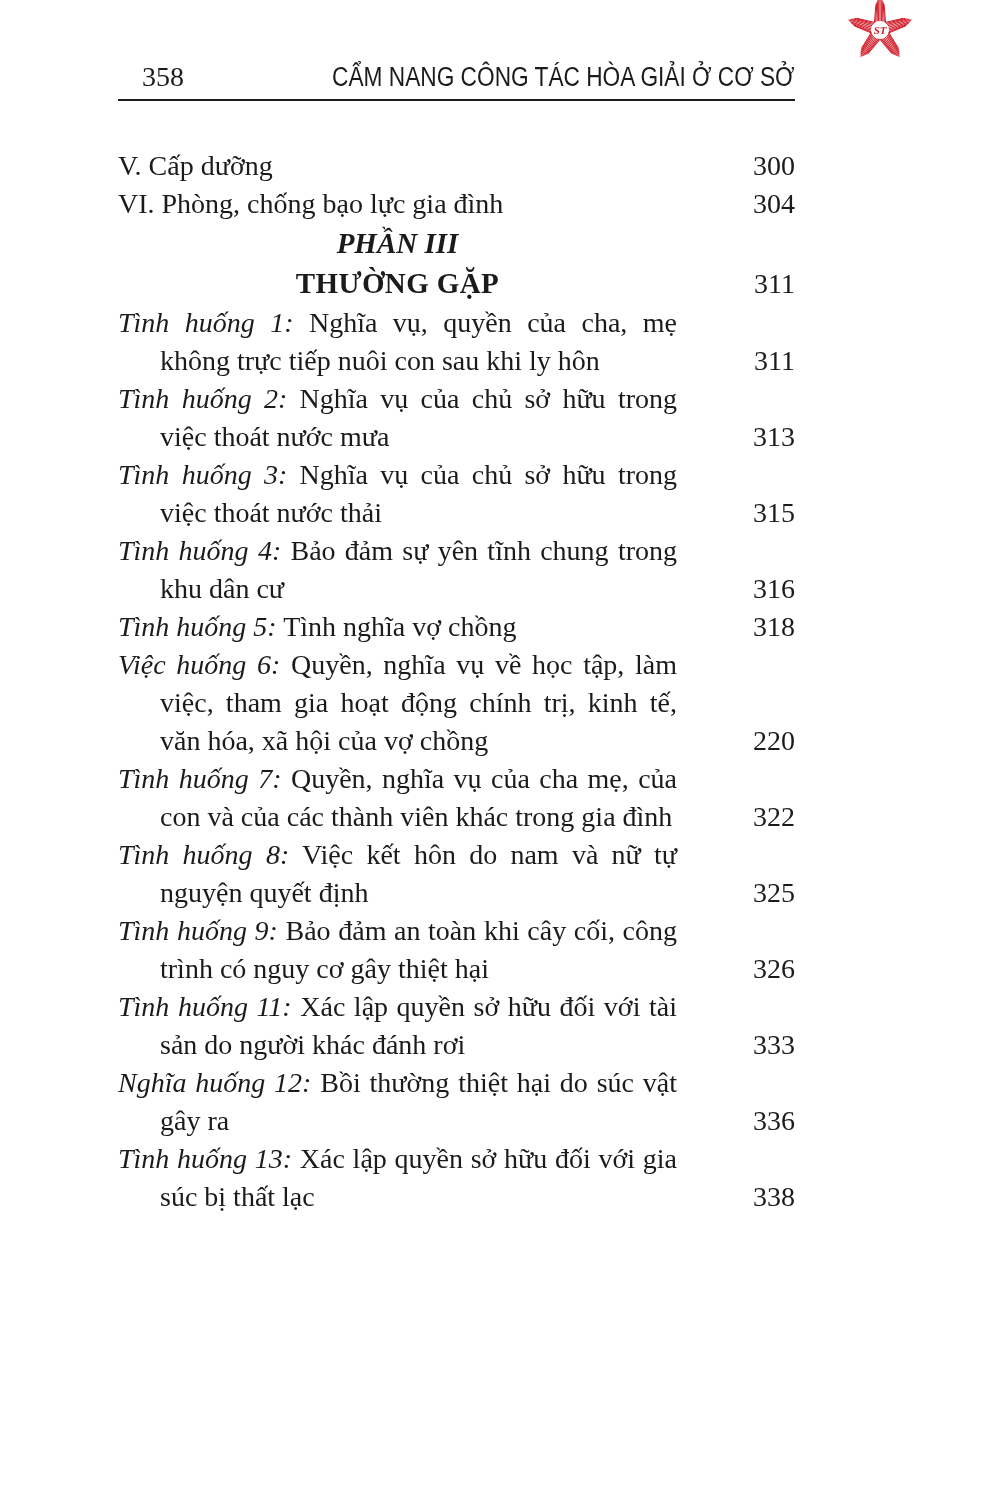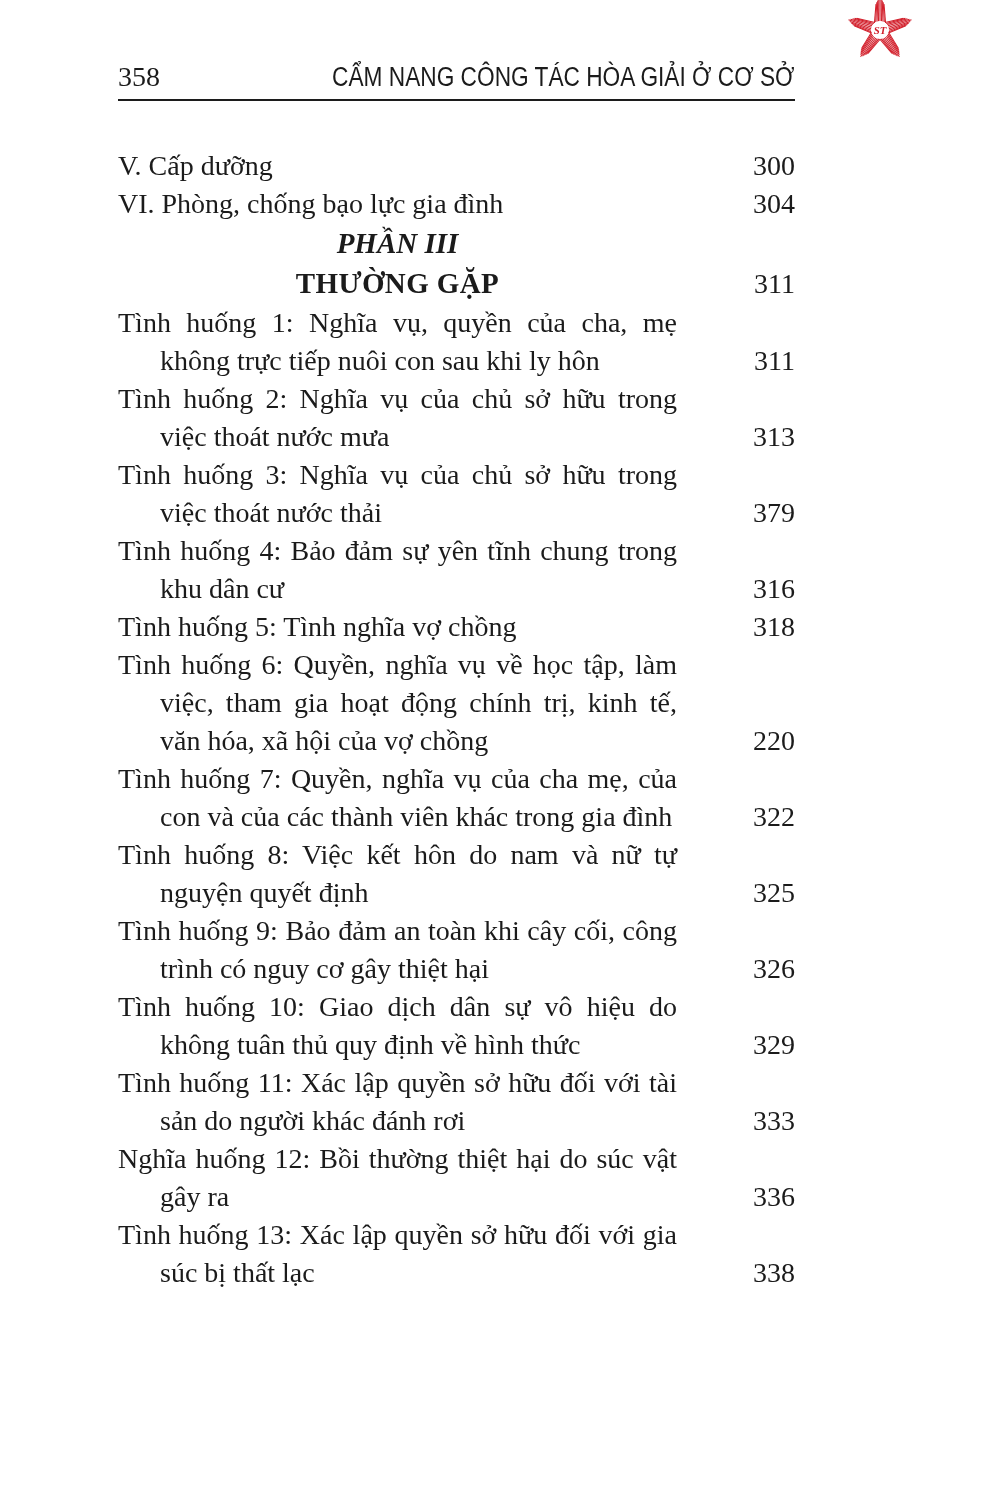--- a/index.html
+++ b/index.html
@@ -14,20 +14,21 @@
     color: #1b1b1b;
   }
   .content { padding: 62px 118px 0 118px; }
 
   
   .header-row {
     display: flex;
     justify-content: space-between;
     align-items: flex-start;
     line-height: 30px;
+    margin-left: 24px;
   }
   .folio { font-size: 28px; }
   .running-head {
     font-family: "Liberation Sans", sans-serif;
     font-size: 27px;
     display: inline-block;
     transform: scaleX(0.84);
     transform-origin: right bottom;
     white-space: nowrap;
   }
@@ -39,21 +40,21 @@
 
   
   .toc { margin-top: 46px; font-size: 28px; line-height: 38px; }
   .entry {
     position: relative;
     padding-left: 42px;
     padding-right: 118px;
     text-indent: -42px;
     text-align: justify;
   }
-  .entry .prefix { }
+  .entry .prefix { font-style: italic; }
   .entry .page-num {
     position: absolute;
     right: 0;
     bottom: 0;
     text-indent: 0;
     line-height: 38px;
   }
 
   
   .sec {
@@ -176,57 +177,53 @@
       <span class="page-num">311</span>
     </div>
 
     <div class="entry">
       <span class="prefix">Tình huống 2:</span><span class="rest"> Nghĩa vụ của chủ sở hữu trong việc thoát nước mưa</span>
       <span class="page-num">313</span>
     </div>
 
     <div class="entry">
       <span class="prefix">Tình huống 3:</span><span class="rest"> Nghĩa vụ của chủ sở hữu trong việc thoát nước thải</span>
-      <span class="page-num">379</span>
+      <span class="page-num">315</span>
     </div>
 
     <div class="entry">
       <span class="prefix">Tình huống 4:</span><span class="rest"> Bảo đảm sự yên tĩnh chung trong khu dân cư</span>
       <span class="page-num">316</span>
     </div>
 
     <div class="entry">
       <span class="prefix">Tình huống 5:</span><span class="rest"> Tình nghĩa vợ chồng</span>
       <span class="page-num">318</span>
     </div>
 
     <div class="entry">
-      <span class="prefix">Tình huống 6:</span><span class="rest"> Quyền, nghĩa vụ về học tập, làm việc, tham gia hoạt động chính trị, kinh tế, văn hóa, xã hội của vợ chồng</span>
+      <span class="prefix">Việc huống 6:</span><span class="rest"> Quyền, nghĩa vụ về học tập, làm việc, tham gia hoạt động chính trị, kinh tế, văn hóa, xã hội của vợ chồng</span>
       <span class="page-num">220</span>
     </div>
 
     <div class="entry">
       <span class="prefix">Tình huống 7:</span><span class="rest"> Quyền, nghĩa vụ của cha mẹ, của con và của các thành viên khác trong gia đình</span>
       <span class="page-num">322</span>
     </div>
 
     <div class="entry">
       <span class="prefix">Tình huống 8:</span><span class="rest"> Việc kết hôn do nam và nữ tự nguyện quyết định</span>
       <span class="page-num">325</span>
     </div>
 
     <div class="entry">
       <span class="prefix">Tình huống 9:</span><span class="rest"> Bảo đảm an toàn khi cây cối, công trình có nguy cơ gây thiệt hại</span>
       <span class="page-num">326</span>
     </div>
 
-    <div class="entry">
-      <span class="prefix">Tình huống 10:</span><span class="rest"> Giao dịch dân sự vô hiệu do không tuân thủ quy định về hình thức</span>
-      <span class="page-num">329</span>
-    </div>
 
     <div class="entry">
       <span class="prefix">Tình huống 11:</span><span class="rest"> Xác lập quyền sở hữu đối với tài sản do người khác đánh rơi</span>
       <span class="page-num">333</span>
     </div>
 
     <div class="entry">
       <span class="prefix">Nghĩa huống 12:</span><span class="rest"> Bồi thường thiệt hại do súc vật gây ra</span>
       <span class="page-num">336</span>
     </div>

